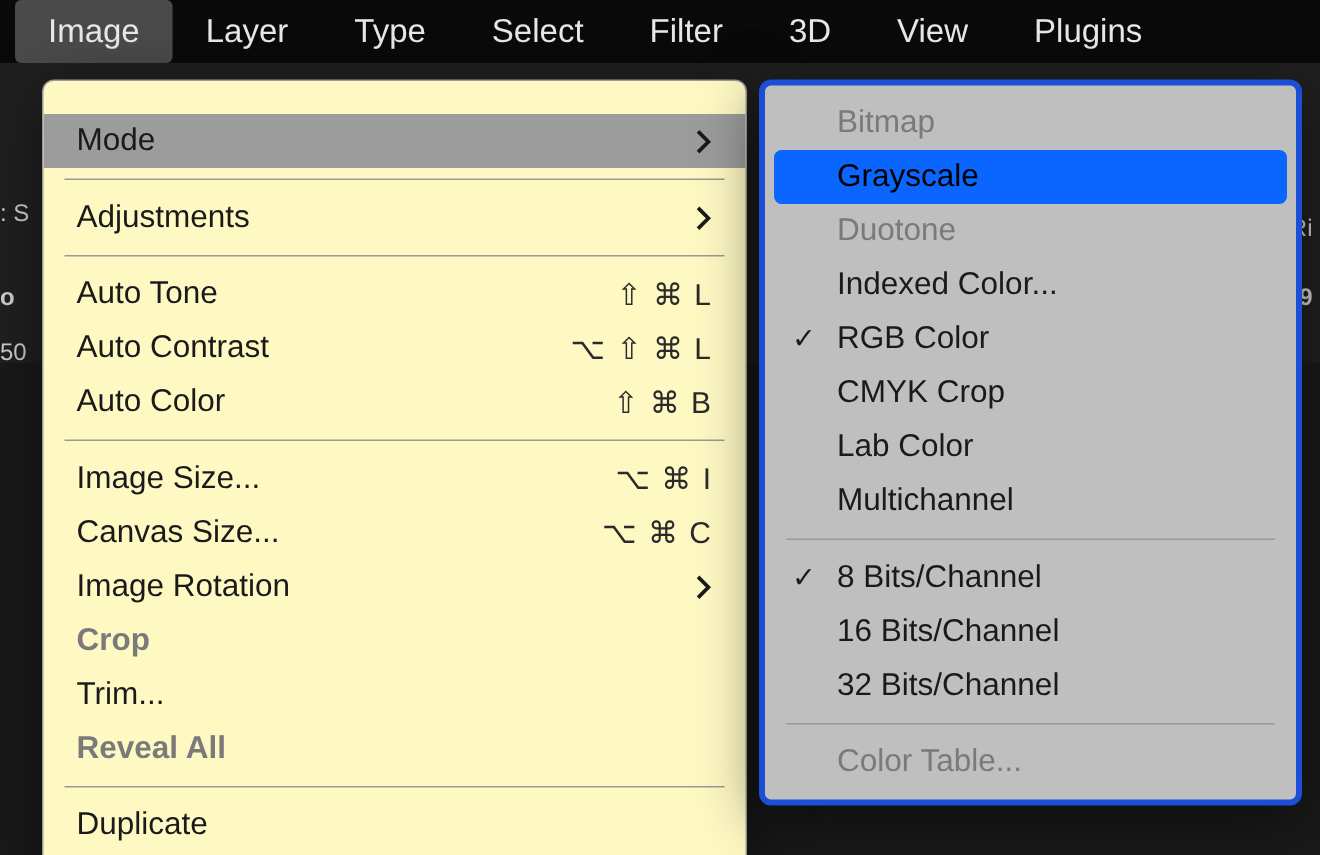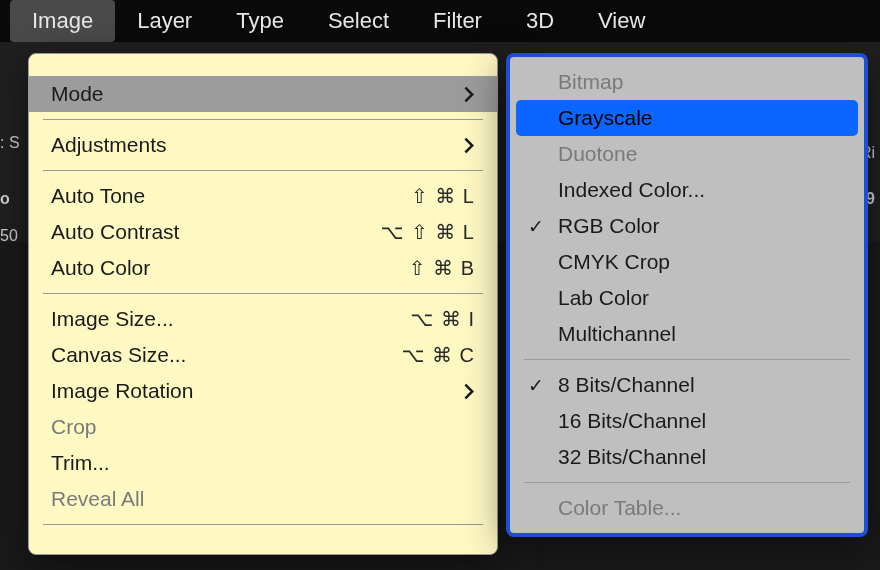--- a/index.html
+++ b/index.html
@@ -12,21 +12,21 @@
 .bg-strip { position:absolute; top:42px; left:0; right:0; height:200px; background:#202020; color:#d0d0d0; font-size:16px; }
 .bg-txt1 { position:absolute; left:0; top:92px; }
 .bg-txt2 { position:absolute; left:0; top:148px; font-weight:700; }
 .bg-txt3 { position:absolute; left:0; top:185px; }
 .bg-txt4 { position:absolute; right:5px; top:148px; font-weight:700; }
 .bg-txt5 { position:absolute; right:5px; top:102px; }
 
 .dropdown { position:absolute; top:53px; left:28px; width:470px; background:#fef9c3; border:1px solid #999; border-radius:8px; box-shadow:0 10px 40px rgba(0,0,0,.5); padding:22px 0; z-index:20; overflow:hidden; }
 .dropdown-item { height:36px; display:flex; align-items:center; padding:0 22px; font-size:21px; color:#1a1a1a; position:relative; }
 .dropdown-item.selected { background:#9c9c9c; }
-.dropdown-item.disabled { color:#7a7a7a; }
+.dropdown-item.disabled { color:#7a7a7a;font-weight:bold; }
 .dropdown-item .label { flex:1; }
 .dropdown-item .shortcut { font-size:20px; letter-spacing:1px; color:#2a2a2a; }
 .dropdown-item .chev { margin-left:auto; }
 .sep { height:1px; background:#9a9a9a; margin:7px 14px; }
 
 .submenu { position:absolute; top:53px; left:506px; width:362px; background:#bfbfbf; border:4px solid #1d4ed8; border-radius:8px; box-shadow:0 10px 40px rgba(0,0,0,.5); padding:7px 0; z-index:30; }
 .sub-item { height:36px; display:flex; align-items:center; padding:0 22px 0 48px; font-size:21px; color:#1a1a1a; position:relative; }
 .sub-item.disabled { color:#7a7a7a; }
 .sub-item.hl { background:#0a66ff; color:#000000; border-radius:5px; margin:0 6px; padding-left:42px; }
 .sub-item .check { position:absolute; left:18px; font-size:19px; }
@@ -37,20 +37,21 @@
 <body>
 
 <div class="menubar">
   <div class="menubar-item active">Image</div>
   <div class="menubar-item">Layer</div>
   <div class="menubar-item">Type</div>
   <div class="menubar-item">Select</div>
   <div class="menubar-item">Filter</div>
   <div class="menubar-item">3D</div>
   <div class="menubar-item">View</div>
+  <div class="menubar-item">Plugins</div>
 </div>
 
 <div class="bg-strip">
   <span class="bg-txt1">: S</span>
   <span class="bg-txt2">o</span>
   <span class="bg-txt3">50</span>
   <span class="bg-txt4">9</span>
   <span class="bg-txt5">Ri</span>
 </div>
 
@@ -99,20 +100,23 @@
   <div class="dropdown-item disabled">
     <span class="label">Crop</span>
   </div>
   <div class="dropdown-item">
     <span class="label">Trim...</span>
   </div>
   <div class="dropdown-item disabled">
     <span class="label">Reveal All</span>
   </div>
   <div class="sep"></div>
+  <div class="dropdown-item">
+    <span class="label">Duplicate</span>
+  </div>
 </div>
 
 <div class="submenu">
   <div class="sub-item disabled">
     <span>Bitmap</span>
   </div>
   <div class="sub-item hl">
     <span>Grayscale</span>
   </div>
   <div class="sub-item disabled">

